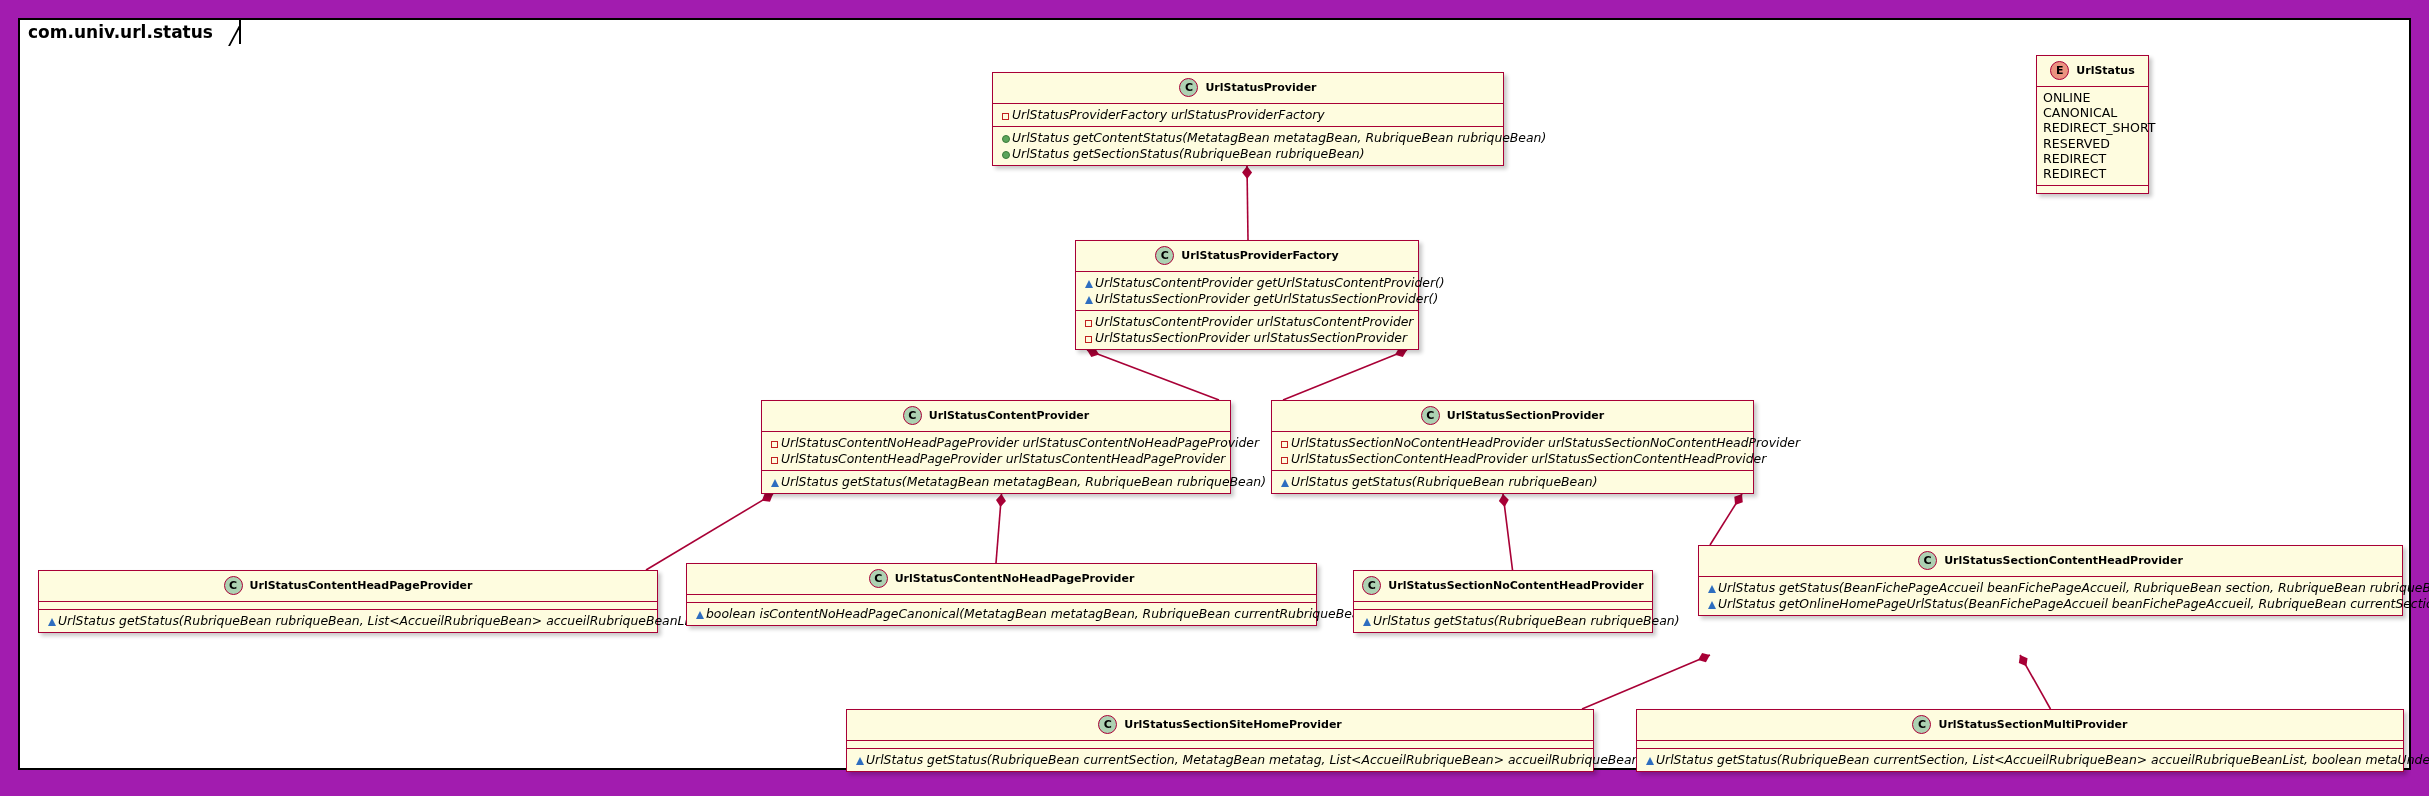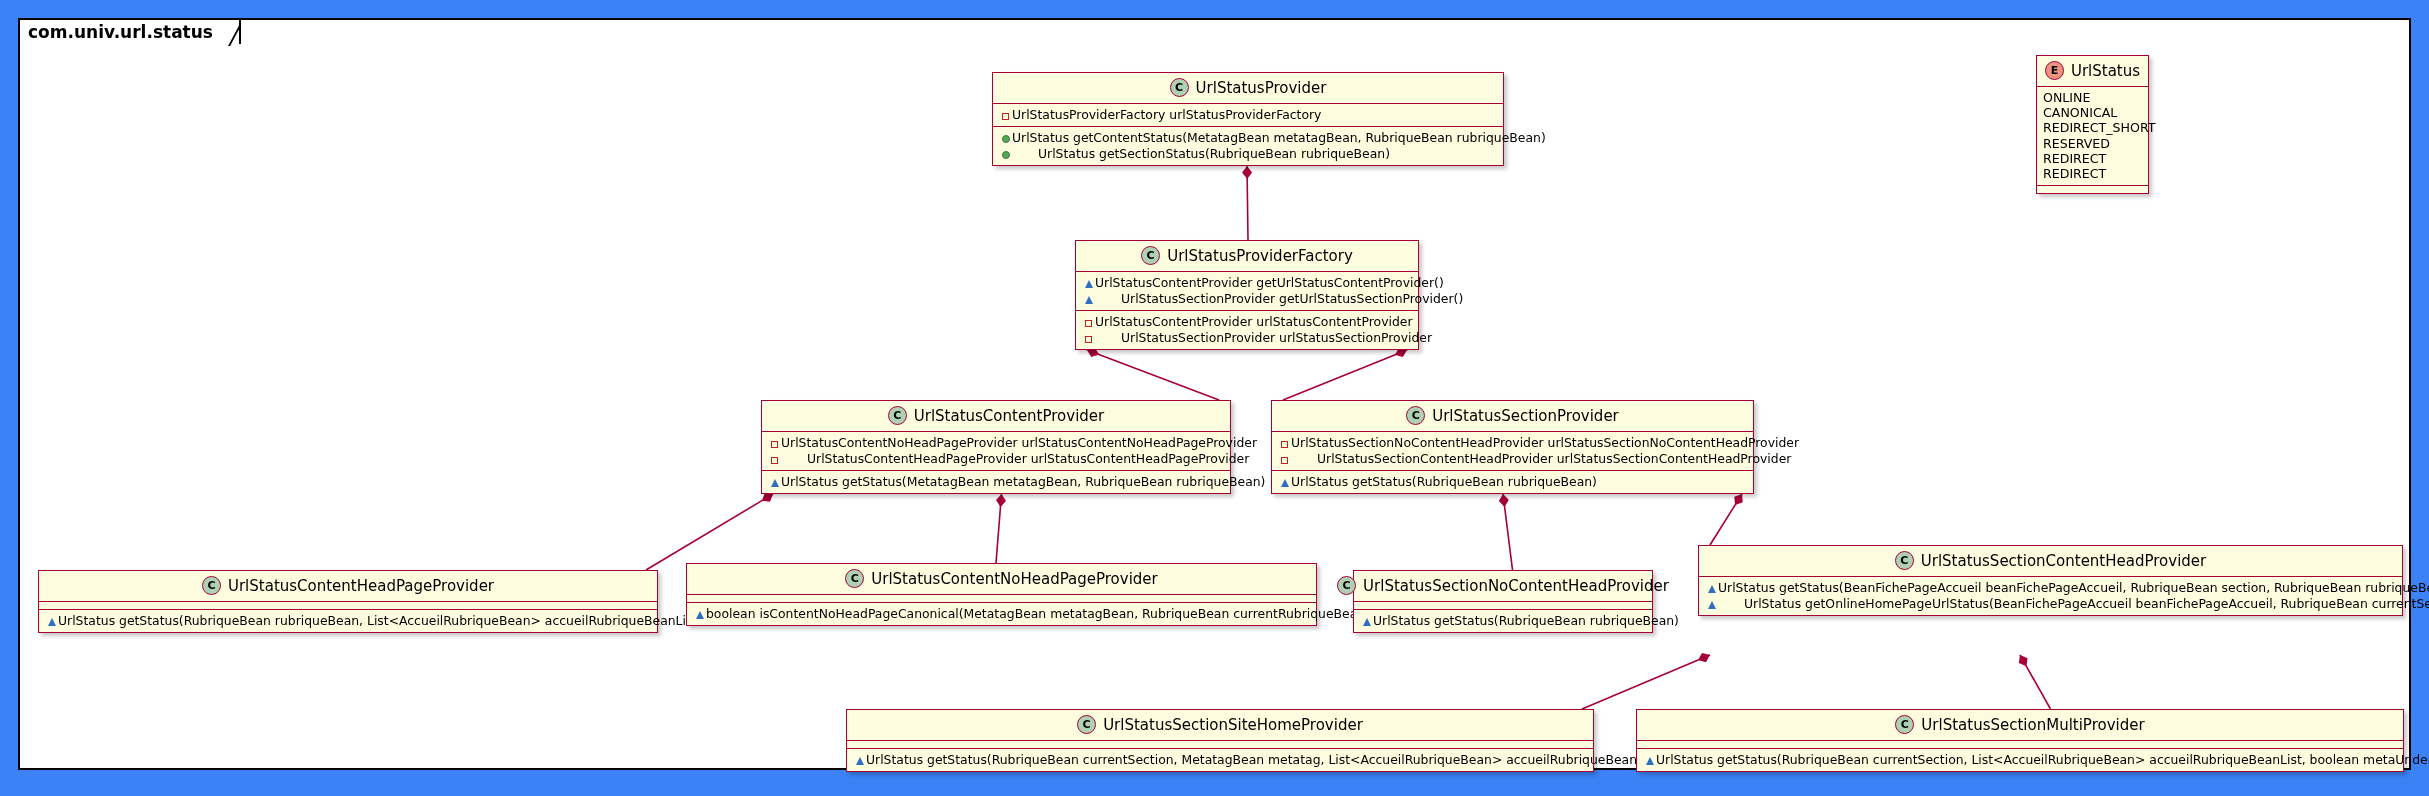--- a/index.html
+++ b/index.html
@@ -1,17 +1,17 @@
 <!DOCTYPE html>
 <html><head>
 <meta charset="utf-8">
 <style>
   html,body{margin:0;padding:0;background:#ffffff;}
   body{font-family:"DejaVu Sans","Liberation Sans",sans-serif;}
-  #canvas{position:relative;width:2429px;height:796px;background:#3b82f6;overflow:hidden;}
+  #canvas{position:relative;width:2429px;height:796px;background:#a21caf;overflow:hidden;}
 
   
   .pkg{position:absolute;left:18px;top:18px;width:2393px;height:752px;
        border:2px solid #000000;background:#ffffff;box-sizing:border-box;}
   .pkg-tab{position:absolute;left:18px;top:18px;height:26px;
        border:2px solid #000000;border-bottom:none;background:#ffffff;
        box-sizing:border-box;padding:2px 26px 2px 8px;}
   .pkg-tab-label{font-size:17px;font-weight:bold;color:#000;line-height:20px;white-space:nowrap;}
   .pkg-tab-corner{position:absolute;right:0;top:0;width:16px;height:26px;overflow:hidden;}
   .pkg-tab-corner:before{content:"";position:absolute;left:-14px;top:-2px;width:26px;height:30px;
@@ -21,27 +21,27 @@
   
   .cls{position:absolute;background:#fefcdf;border:1.6px solid #a80036;
        box-sizing:border-box;box-shadow:3px 3px 4px rgba(0,0,0,.22);}
   .cls-header{display:flex;align-items:center;justify-content:center;
        padding:5px 10px 6px 10px;border-bottom:1.6px solid #a80036;}
   .badge{width:17px;height:17px;border-radius:50%;display:inline-flex;
        align-items:center;justify-content:center;font-size:11px;font-weight:bold;
        color:#000000;margin-right:7px;flex:none;}
   .badge.c{background:#add1b2;border:1.4px solid #a80036;}
   .badge.e{background:#eb937f;border:1.4px solid #a80036;}
-  .cls-title{font-size:15px;color:#000000;white-space:nowrap;}
+  .cls-title{font-size:11px;color:#000000;white-space:nowrap;font-weight:bold;}
   .compartment{padding:3px 6px 4px 6px;border-bottom:1.6px solid #a80036;}
   .compartment:last-child{border-bottom:none;}
   .compartment.empty{height:7px;padding:0;}
   .member{display:flex;align-items:flex-start;font-size:12.4px;color:#000;
-       line-height:15px;white-space:nowrap;}
-  .member + .member{margin-top:1px;gap:26px;}
+       line-height:15px;white-space:nowrap;font-style:italic;}
+  .member + .member{margin-top:1px;}
   .mark{width:13px;flex:none;display:flex;align-items:center;justify-content:center;
        margin-top:3px;height:12px;}
   .sq{width:7px;height:7px;border:1.4px solid #c02020;background:transparent;box-sizing:border-box;}
   .dot{width:8px;height:8px;border-radius:50%;background:#5ba55b;border:1px solid #3a7a3a;box-sizing:border-box;}
   .tri{width:0;height:0;border-left:4.5px solid transparent;border-right:4.5px solid transparent;
        border-bottom:8px solid #2e6ec0;}
   .enum-lit{font-size:12.6px;line-height:15.2px;color:#000;white-space:nowrap;}
 
   
   svg.links{position:absolute;left:0;top:0;width:2429px;height:796px;

